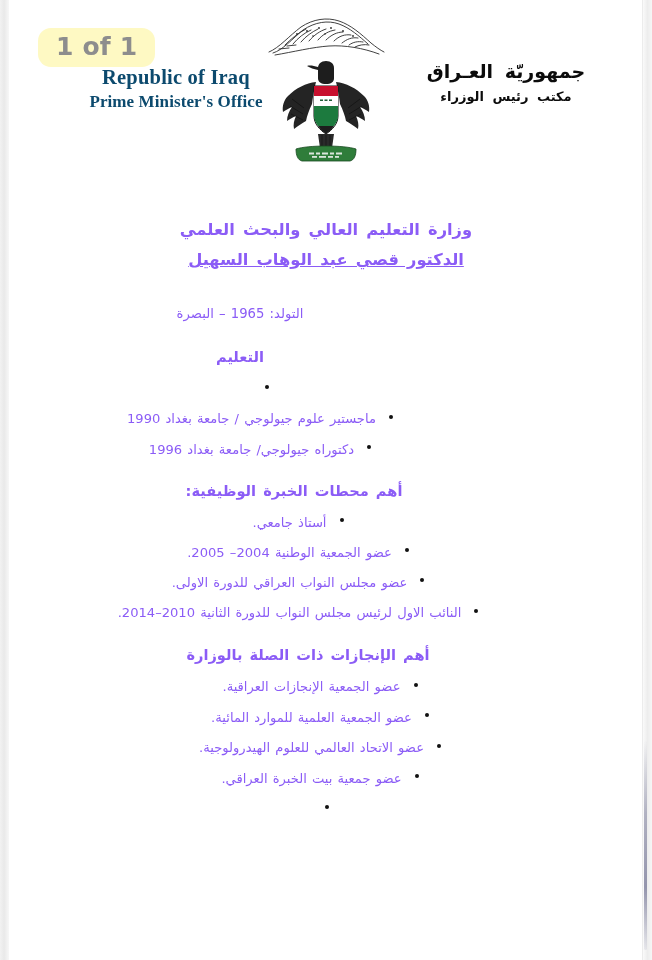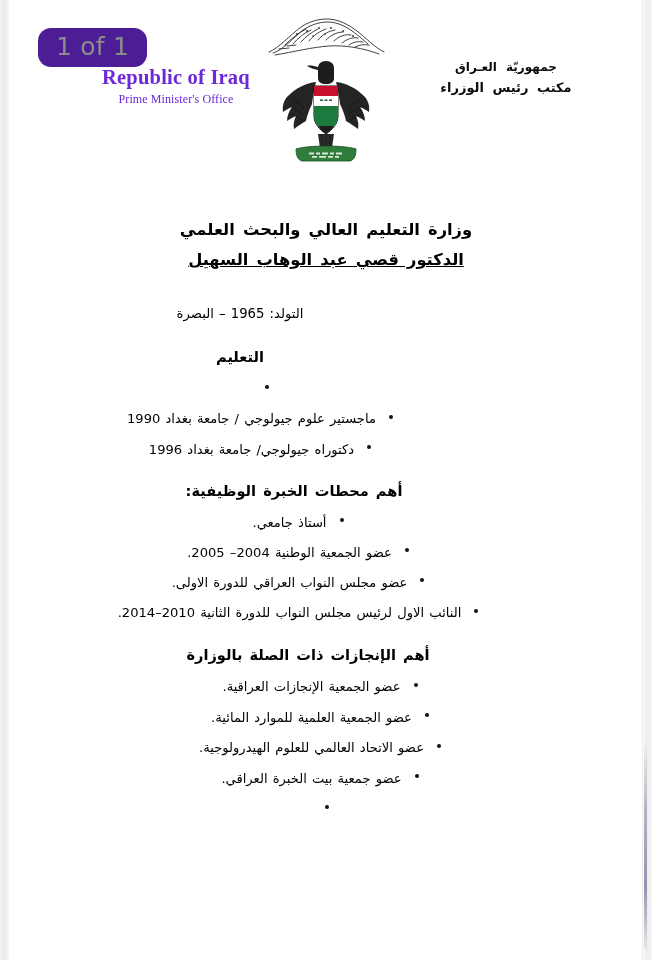--- a/index.html
+++ b/index.html
@@ -79,52 +79,52 @@
     width: 96px;
     height: 108px;
   }
 
   #lh-english {
     position: absolute;
     left: 52px;
     top: 66px;
     width: 230px;
     text-align: center;
-    color: #6d28d9;
+    color: #0c4a6e;
   }
   #lh-english .line1 {
     font-family: "Liberation Serif", "DejaVu Serif", serif;
     font-weight: 700;
     font-size: 20.5px;
     letter-spacing: 0.2px;
     line-height: 1.16;
     white-space: nowrap;
   }
   #lh-english .line2 {
     font-family: "Liberation Serif", "DejaVu Serif", serif;
-    font-weight: 400;
-    font-size: 12px;
+    font-weight: 700;
+    font-size: 17px;
     letter-spacing: 0.1px;
     margin-top: 2px;
     white-space: nowrap;
   }
 
   #lh-arabic {
     position: absolute;
     right: 14px;
     top: 60px;
     width: 246px;
     text-align: center;
     direction: rtl;
     color: #0b0b0b;
   }
   #lh-arabic .ar1 {
     font-family: "DejaVu Sans", "Liberation Sans", sans-serif;
     font-weight: 700;
-    font-size: 12px;
+    font-size: 19px;
     letter-spacing: 1.1px;
     word-spacing: 5px;
     line-height: 1.25;
     white-space: nowrap;
   }
   #lh-arabic .ar2 {
     font-family: "DejaVu Sans", "Liberation Sans", sans-serif;
     font-weight: 700;
     font-size: 13px;
     letter-spacing: 1.6px;
@@ -132,39 +132,39 @@
     margin-top: 5px;
     white-space: nowrap;
   }
 
   
   #page-badge {
     position: absolute;
     left: 29px;
     top: 28px;
     padding: 6px 18px 8px 18px;
-    background: #4c1d95;
+    background: #fef9c3;
     border-radius: 13px;
     color: #8d8d8d;
     font-family: "DejaVu Sans", "Liberation Sans", sans-serif;
     font-size: 25px;
-    font-weight: 400;
+    font-weight: 700;
     line-height: 1;
     letter-spacing: 0.2px;
     z-index: 40;
   }
 
   
   #content {
     position: absolute;
     left: 0;
     top: 190px;
     width: 634px;
     direction: rtl;
-    color: #000000;
+    color: #8b5cf6;
     font-family: "DejaVu Sans", "Liberation Sans", sans-serif;
   }
 
   .doc-title {
     text-align: center;
     font-weight: 700;
     font-size: 16.3px;
     line-height: 1.0;
     letter-spacing: 0.1px;
     word-spacing: 2.5px;

